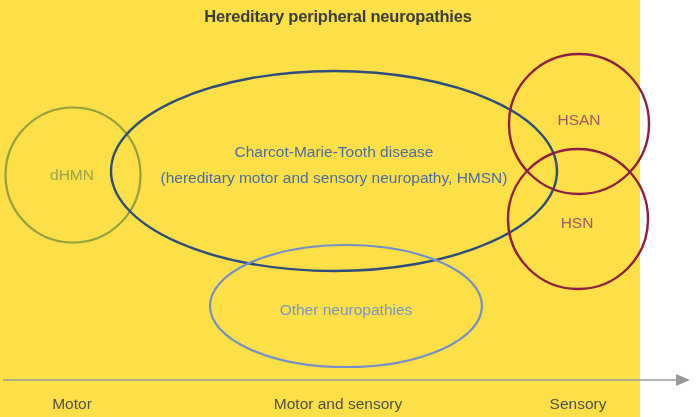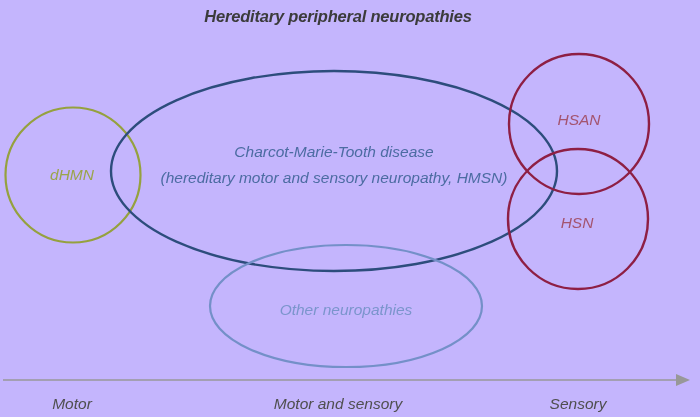--- a/index.html
+++ b/index.html
@@ -1,26 +1,25 @@
 <!DOCTYPE html>
 <html><head>
 <meta charset="utf-8">
 <style>
   html, body {
     margin: 0;
     padding: 0;
     background: #ffffff;
   }
   .figure-wrap {
-    width: 700px;
+    width: 640px;
     height: 417px;
     position: relative;
-    background: #c4b5fd;
+    background: #fde047;
     font-family: "Liberation Sans", "DejaVu Sans", sans-serif;
-    font-style: italic;
   }
   svg {
     display: block;
   }
   .fig-title {
     font-size: 16.5px;
     font-weight: 700;
     letter-spacing: -0.2px;
   }
   .set-label {

